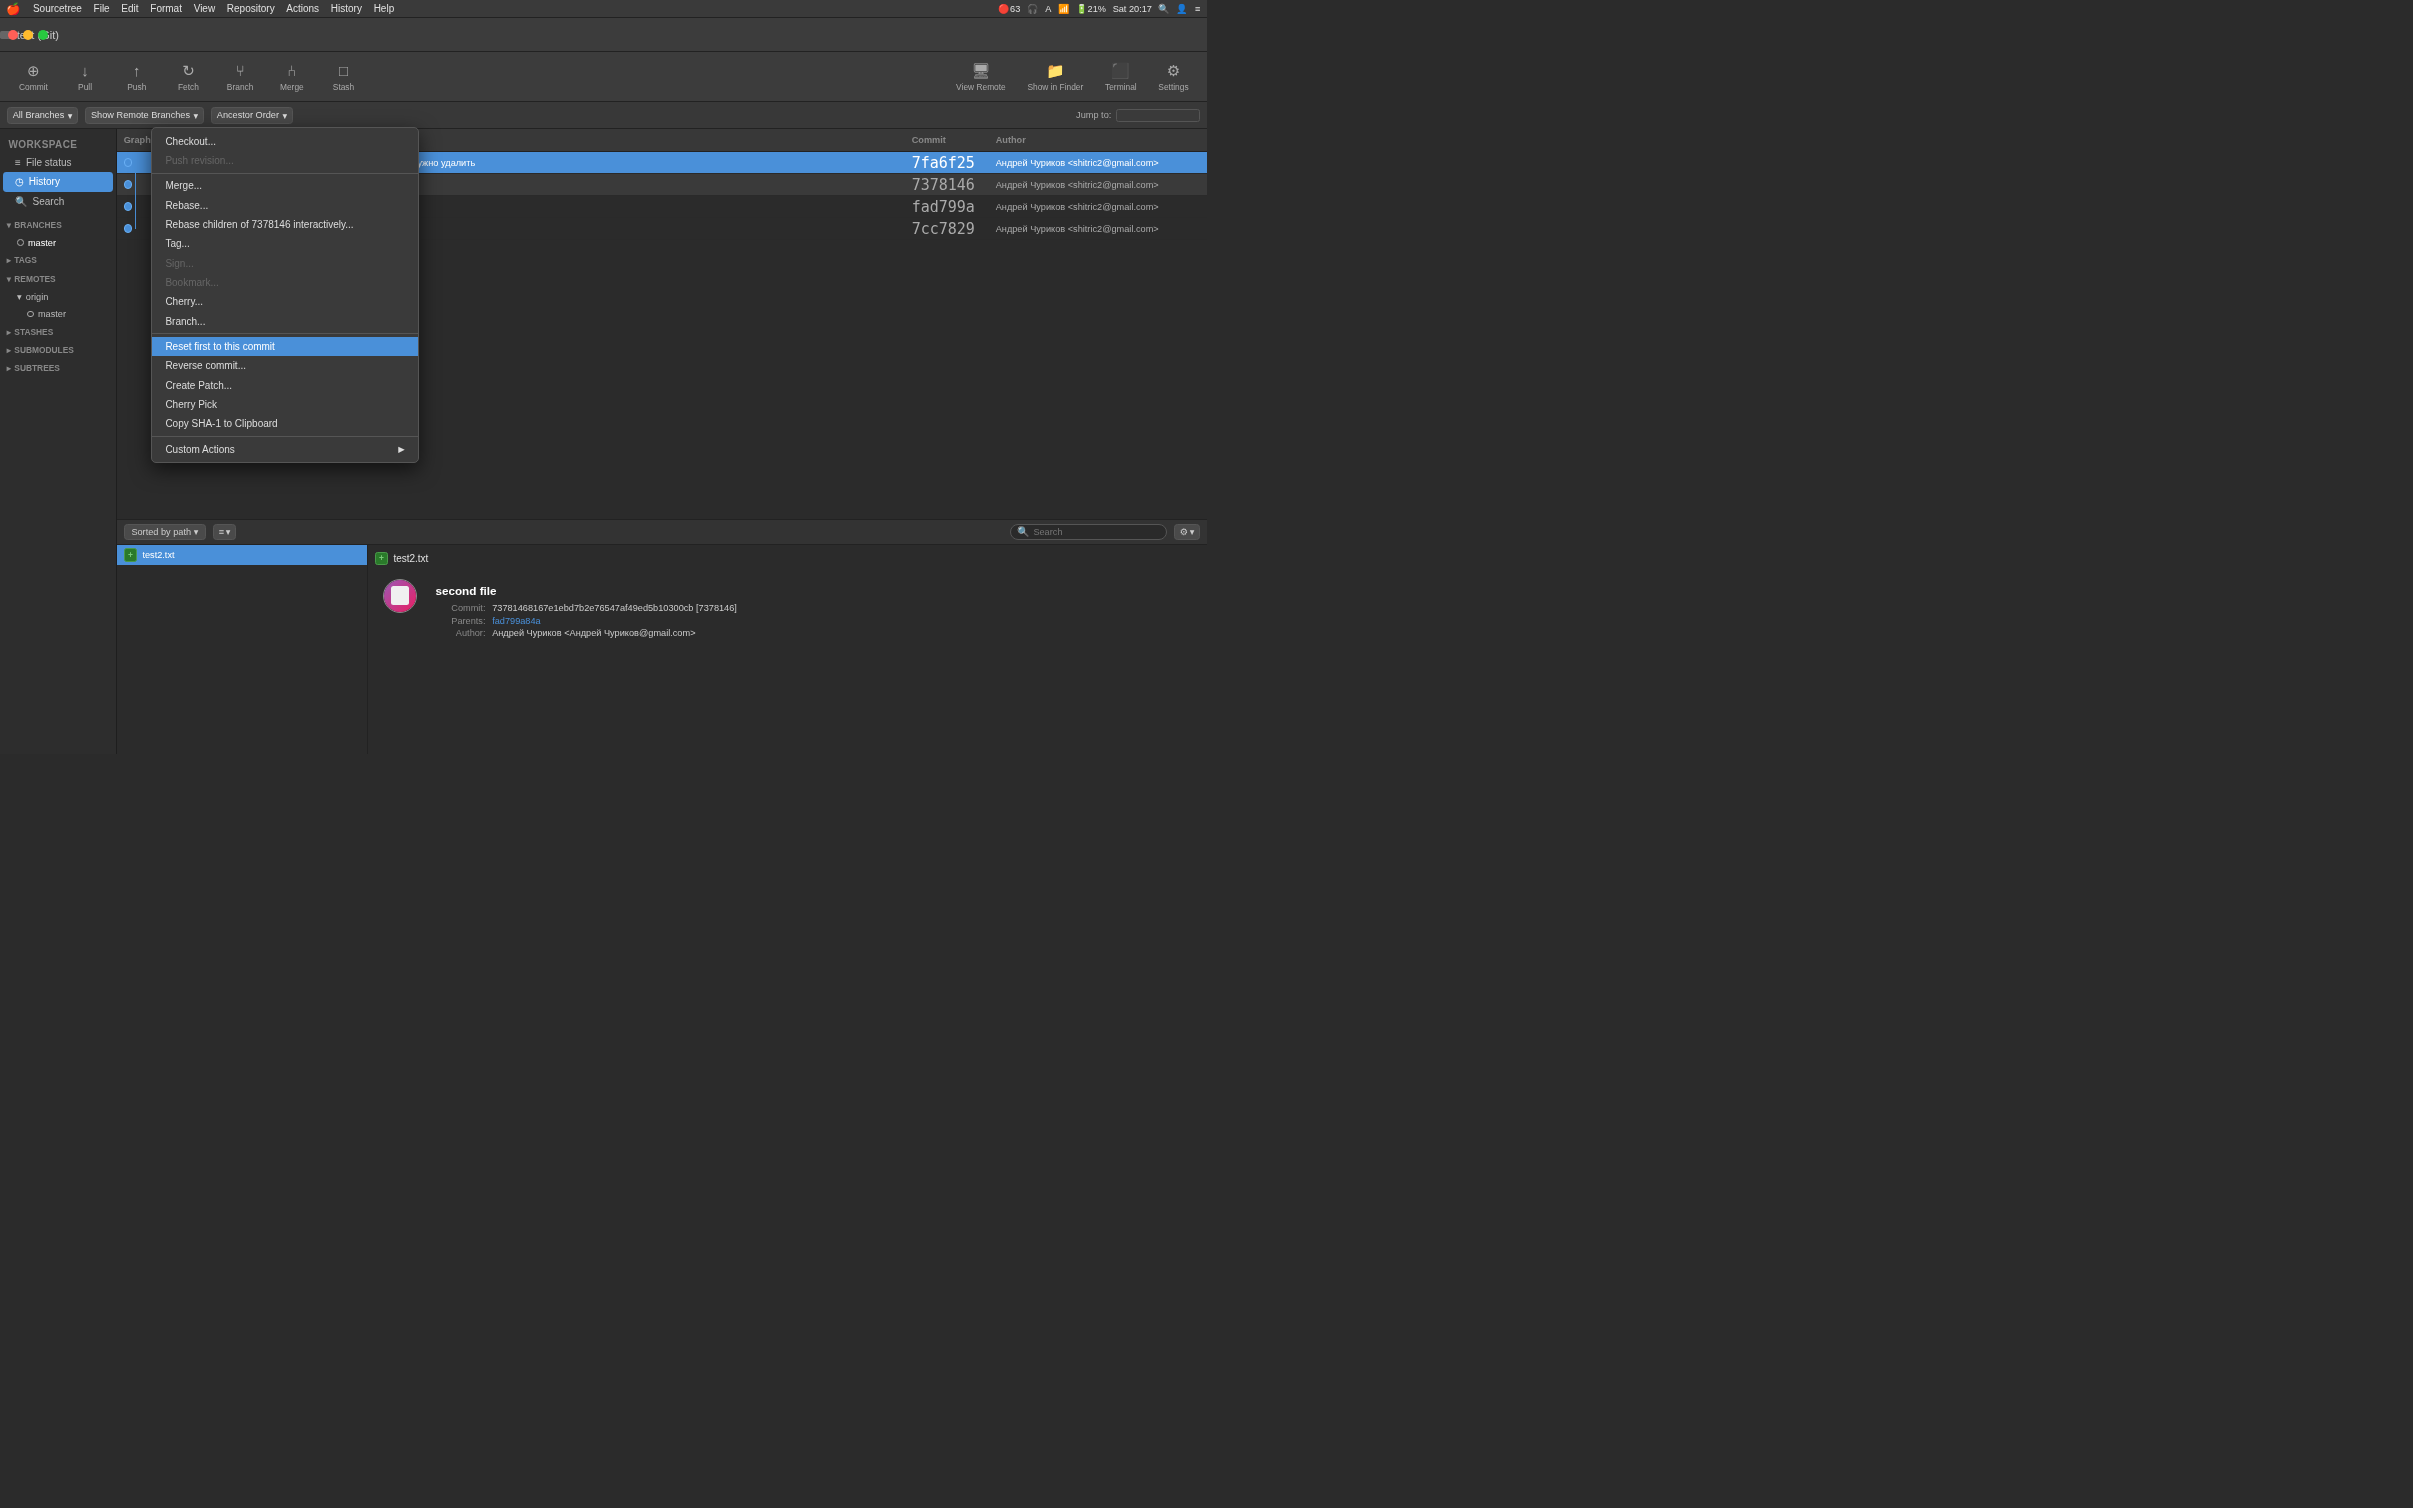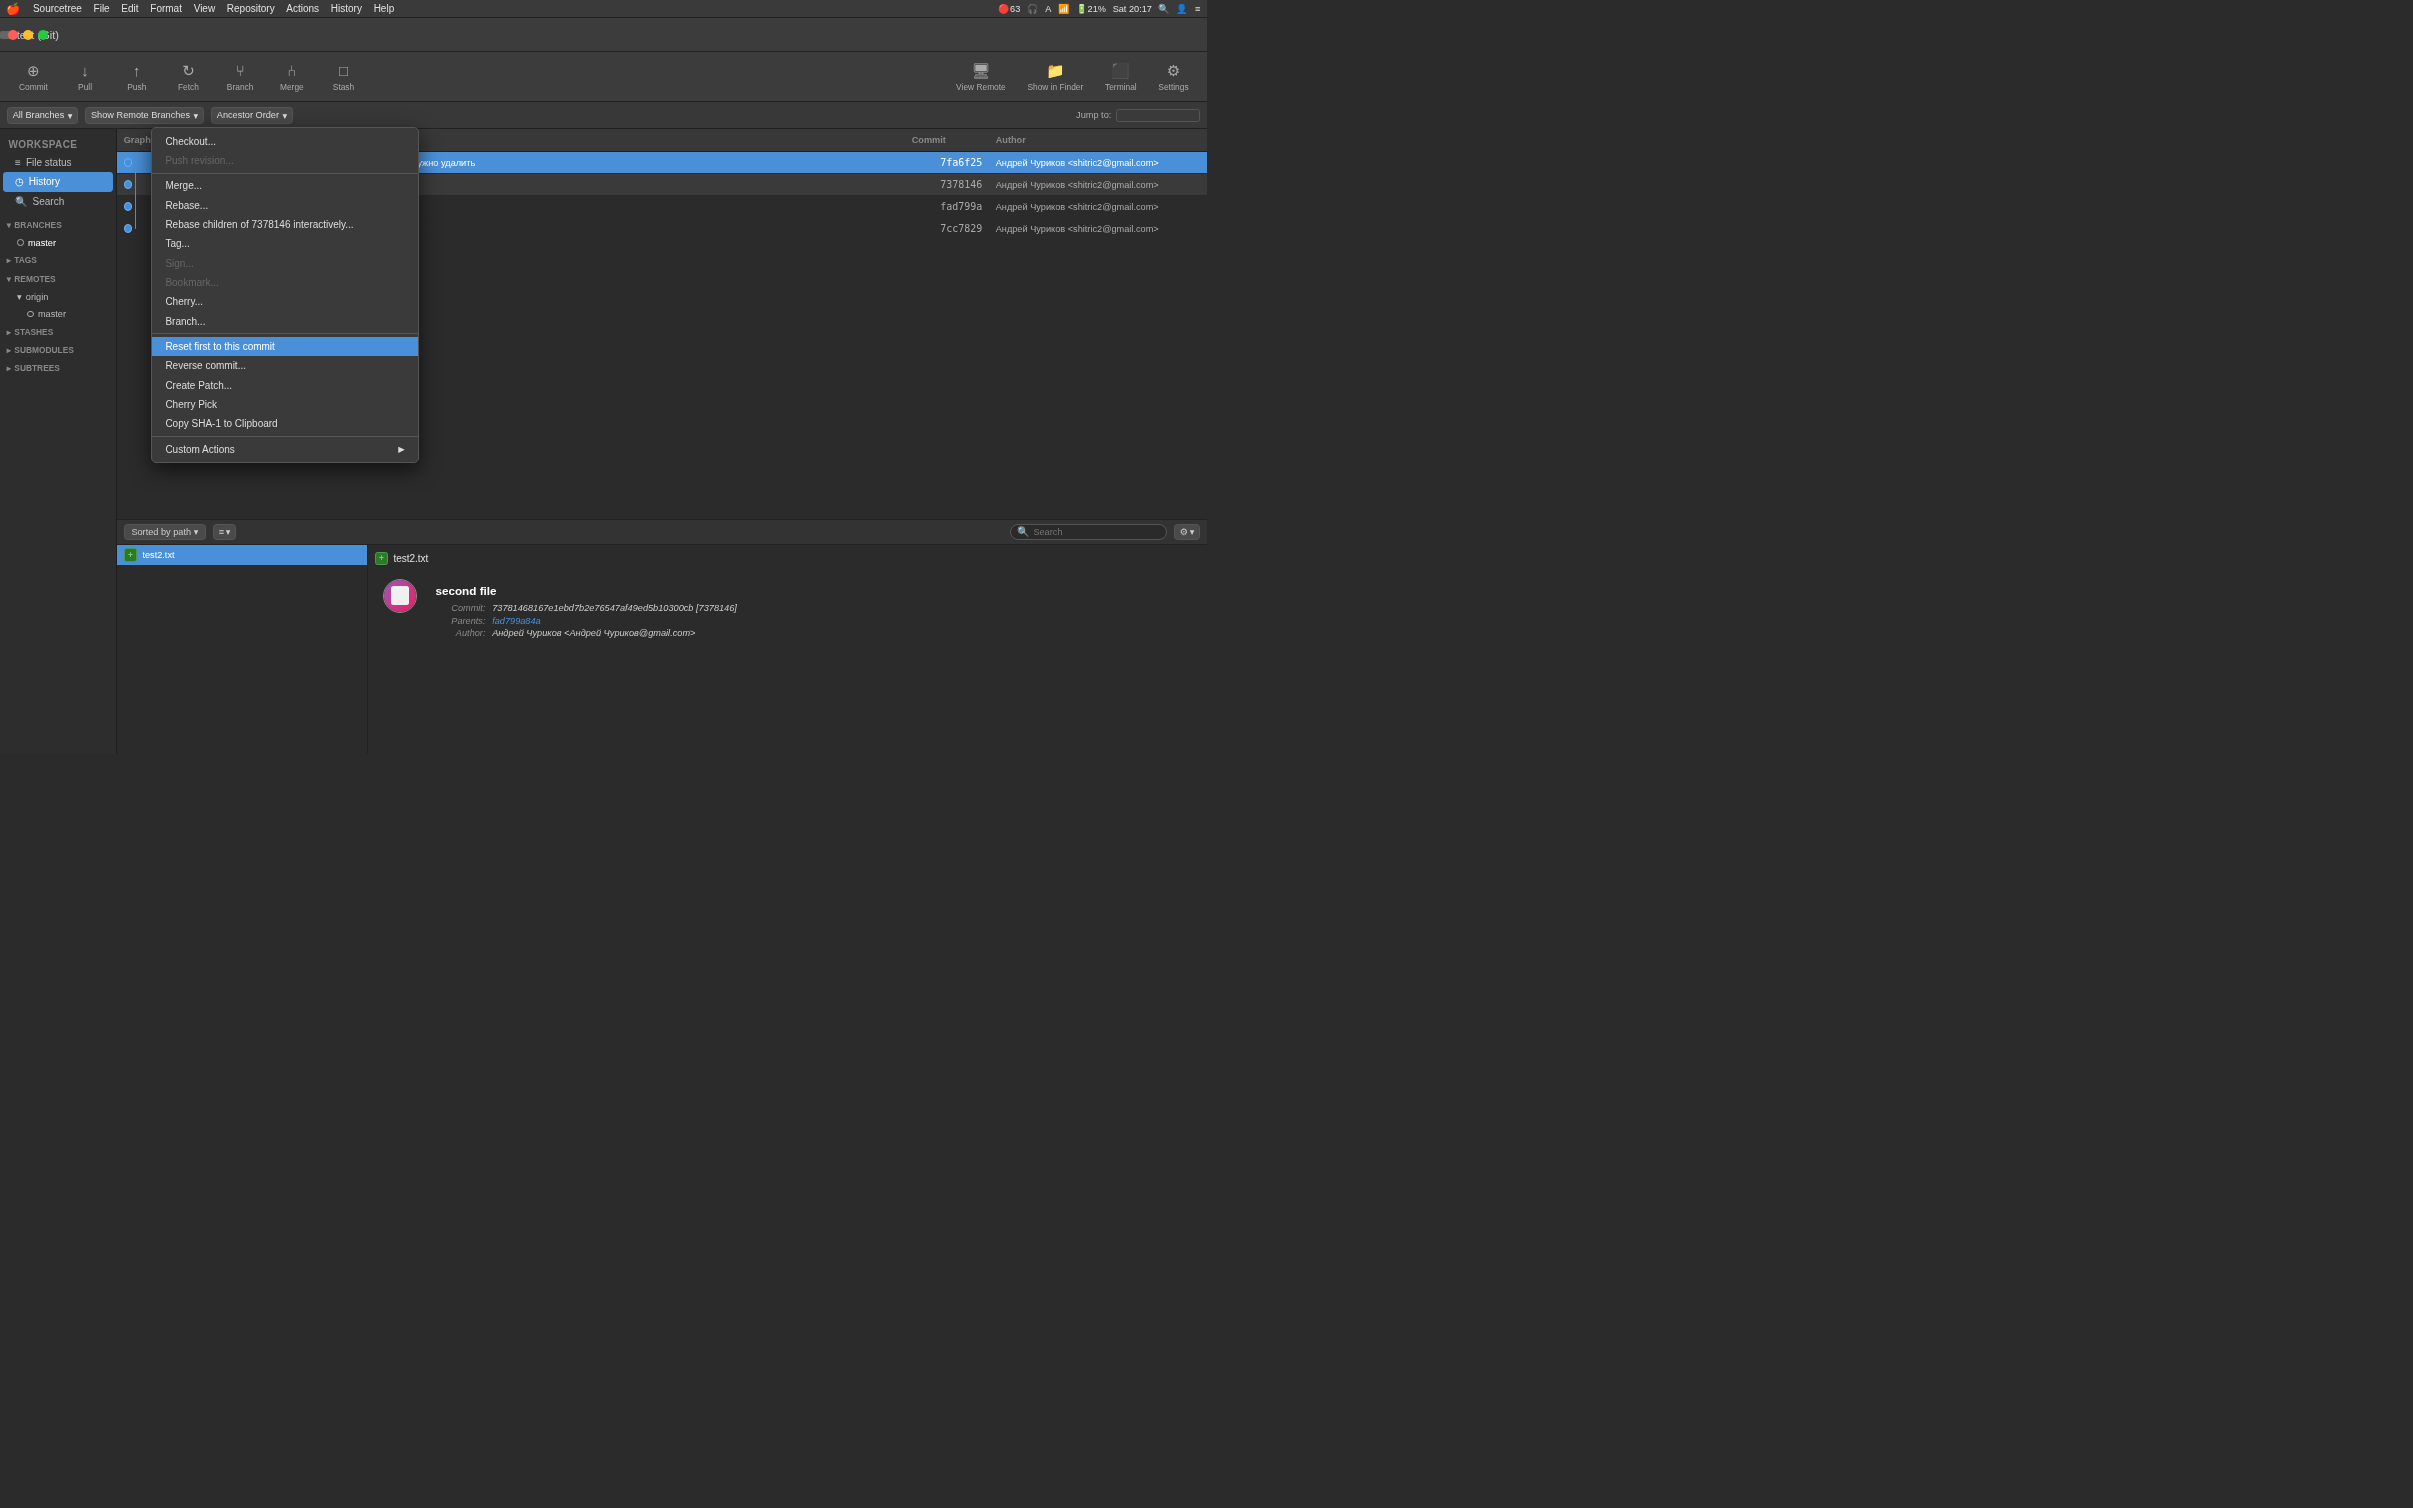--- a/index.html
+++ b/index.html
@@ -251,21 +251,21 @@
     }
     .commit-line {
       position: absolute;
       left: 17.6px;
       top: 0;
       bottom: 0;
       width: 1.7px;
       background: #4a90d9;
     }
     .commit-desc { flex: 1; padding: 0 6.7px; font-size: 9.2px; color: #ddd; white-space: nowrap; overflow: hidden; text-overflow: ellipsis; display: flex; align-items: center; gap: 3.4px; }
-    .commit-hash { width: 84px; padding: 0 6.7px; font-size: 10px; color: #aaa; font-family: monospace; text-align: right; }
+    .commit-hash { width: 84px; padding: 0 6.7px; font-size: 15px; color: #aaa; font-family: monospace; }
     .commit-author { width: 218px; padding: 0 6.7px; font-size: 9.2px; color: #aaa; white-space: nowrap; overflow: hidden; text-overflow: ellipsis; }
 
     .branch-tag {
       background: #2e5c8a;
       border: 0.8px solid #4a90d9;
       border-radius: 2.5px;
       padding: 0.8px 4.2px;
       font-size: 8.4px;
       color: #7ab8f5;
       display: flex;
@@ -419,21 +419,21 @@
       padding: 5px 8.4px;
       font-size: 9.2px;
       color: #ccc;
     }
     .commit-info .ci-title {
       font-size: 11.7px;
       font-weight: 600;
       color: #fff;
       margin-bottom: 6.7px;
     }
-    .ci-row { display: flex; gap: 6.7px; margin-bottom: 2.5px; font-style: italic; }
+    .ci-row { display: flex; gap: 6.7px; margin-bottom: 2.5px; }
     .ci-label { color: #888; width: 50px; text-align: right; }
     .ci-value { color: #ccc; }
     .ci-link { color: #4a90d9; cursor: pointer; }
 
     
     .avatar {
       width: 34px; height: 34px;
       border-radius: 50%;
       background: linear-gradient(135deg, #9b59b6, #e91e63);
       display: flex; align-items: center; justify-content: center;

